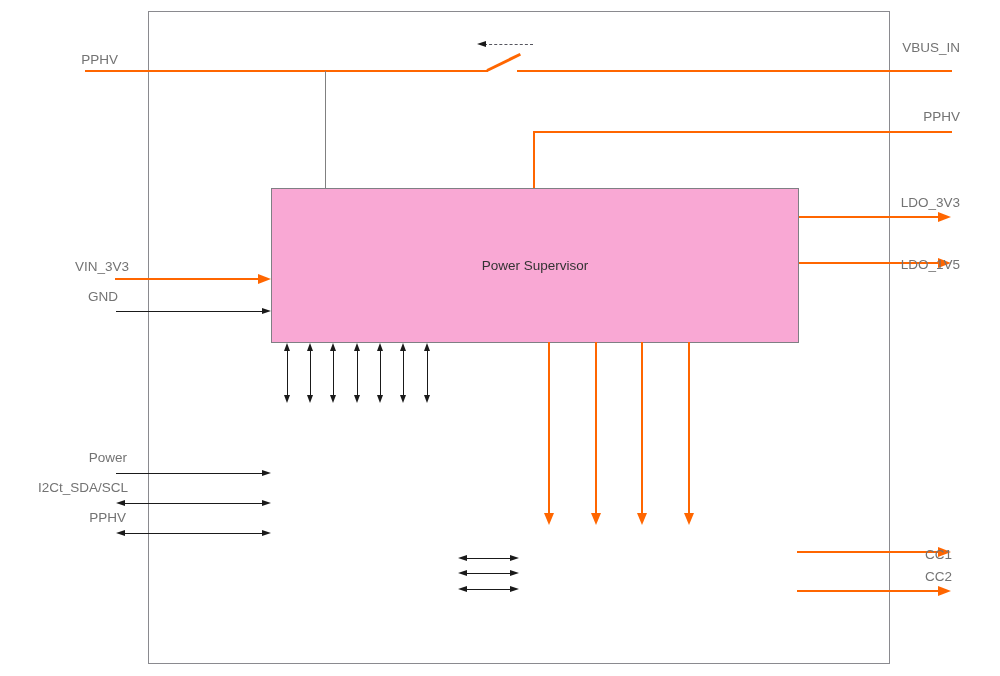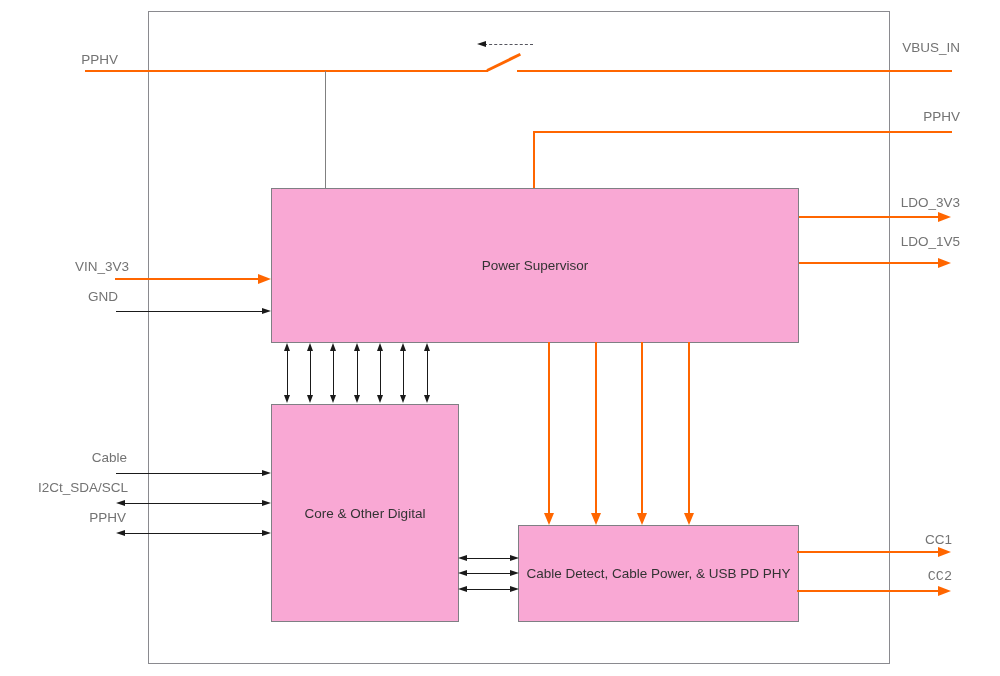--- a/index.html
+++ b/index.html
@@ -73,26 +73,20 @@
   <div class="ah-r-o" style="left:938px;top:257.5px;"></div>
 
   <div class="hl" style="left:115px;top:278px;width:143px;"></div>
   <div class="ah-r-o" style="left:258px;top:273.5px;"></div>
   <div class="hlb" style="left:116px;top:311px;width:146px;"></div>
   <div class="ah-r-b" style="left:262px;top:308px;"></div>
 
   <div class="block blk-ps">
     <span>Power Supervisor</span>
   </div>
-  <div class="block blk-core">
-    <span>Core &amp; Other Digital</span>
-  </div>
-  <div class="block blk-cable">
-    <span>Cable Detect, Cable Power, &amp; USB PD PHY</span>
-  </div>
 
   <div class="dbl-v" style="left:287px;"></div>
   <div class="dbl-v" style="left:310px;"></div>
   <div class="dbl-v" style="left:333px;"></div>
   <div class="dbl-v" style="left:357px;"></div>
   <div class="dbl-v" style="left:380px;"></div>
   <div class="dbl-v" style="left:403px;"></div>
   <div class="dbl-v" style="left:427px;"></div>
 
   <div class="pwr-v" style="left:548px;"></div>
@@ -116,24 +110,24 @@
   <div class="dbl-h" style="top:589px;"></div>
 
   <div class="hl" style="left:797px;top:551px;width:141px;"></div>
   <div class="ah-r-o" style="left:938px;top:546.5px;"></div>
   <div class="hl" style="left:797px;top:590px;width:141px;"></div>
   <div class="ah-r-o" style="left:938px;top:585.5px;"></div>
 
   <div class="lbl r" style="left:40px;top:52px;width:78px;">PPHV</div>
   <div class="lbl r" style="left:44px;top:259px;width:85px;">VIN_3V3</div>
   <div class="lbl r" style="left:40px;top:289px;width:78px;">GND</div>
-  <div class="lbl r" style="left:40px;top:450px;width:87px;">Cable</div>
+  <div class="lbl r" style="left:40px;top:450px;width:87px;">Power</div>
   <div class="lbl r" style="left:20px;top:480px;width:108px;">I2Ct_SDA/SCL</div>
   <div class="lbl r" style="left:40px;top:510px;width:86px;">PPHV</div>
 
   <div class="lbl r" style="left:820px;top:40px;width:140px;">VBUS_IN</div>
   <div class="lbl r" style="left:820px;top:109px;width:140px;">PPHV</div>
   <div class="lbl r" style="left:820px;top:195px;width:140px;">LDO_3V3</div>
-  <div class="lbl r" style="left:820px;top:234px;width:140px;">LDO_1V5</div>
-  <div class="lbl r" style="left:815px;top:532px;width:137px;">CC1</div>
-  <div class="lbl r" style="left:815px;top:569px;width:137px;font-family:Liberation Mono, monospace;">CC2</div>
+  <div class="lbl r" style="left:820px;top:257px;width:140px;">LDO_1V5</div>
+  <div class="lbl r" style="left:815px;top:547px;width:137px;">CC1</div>
+  <div class="lbl r" style="left:815px;top:569px;width:137px;">CC2</div>
 
 </div>
 
 </body></html>

